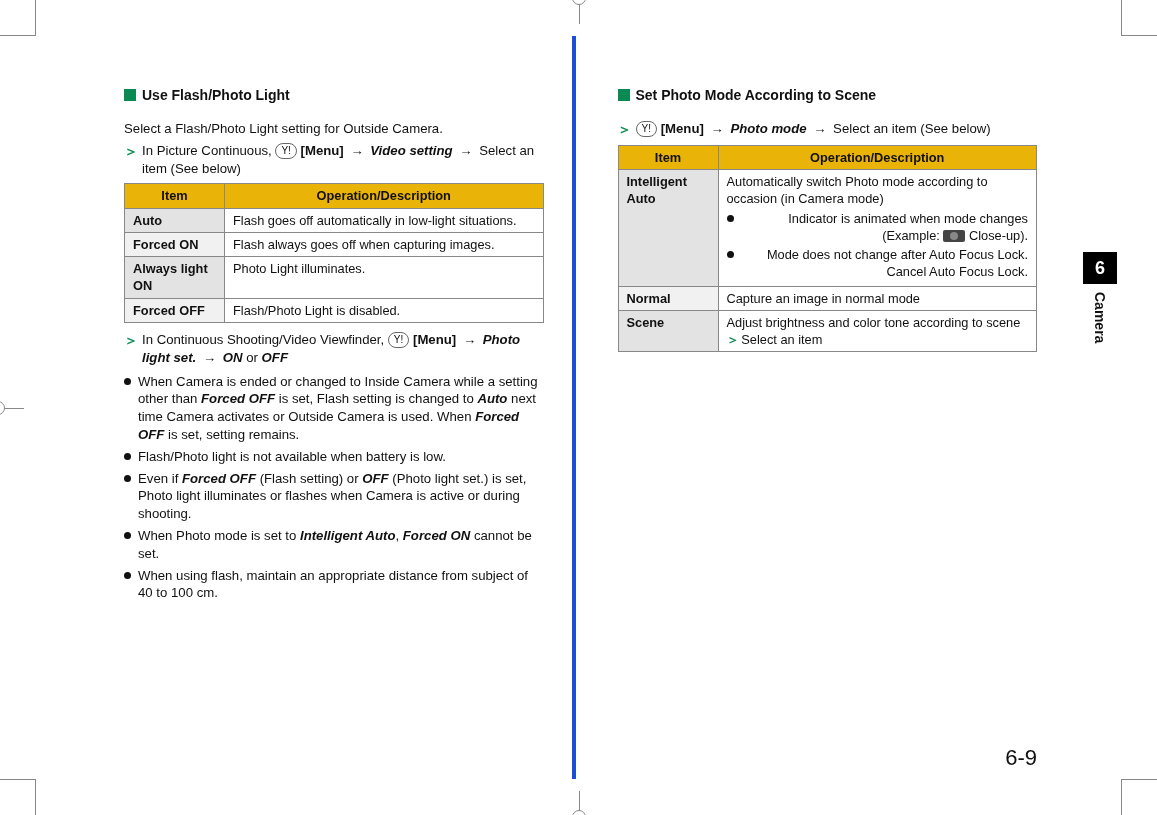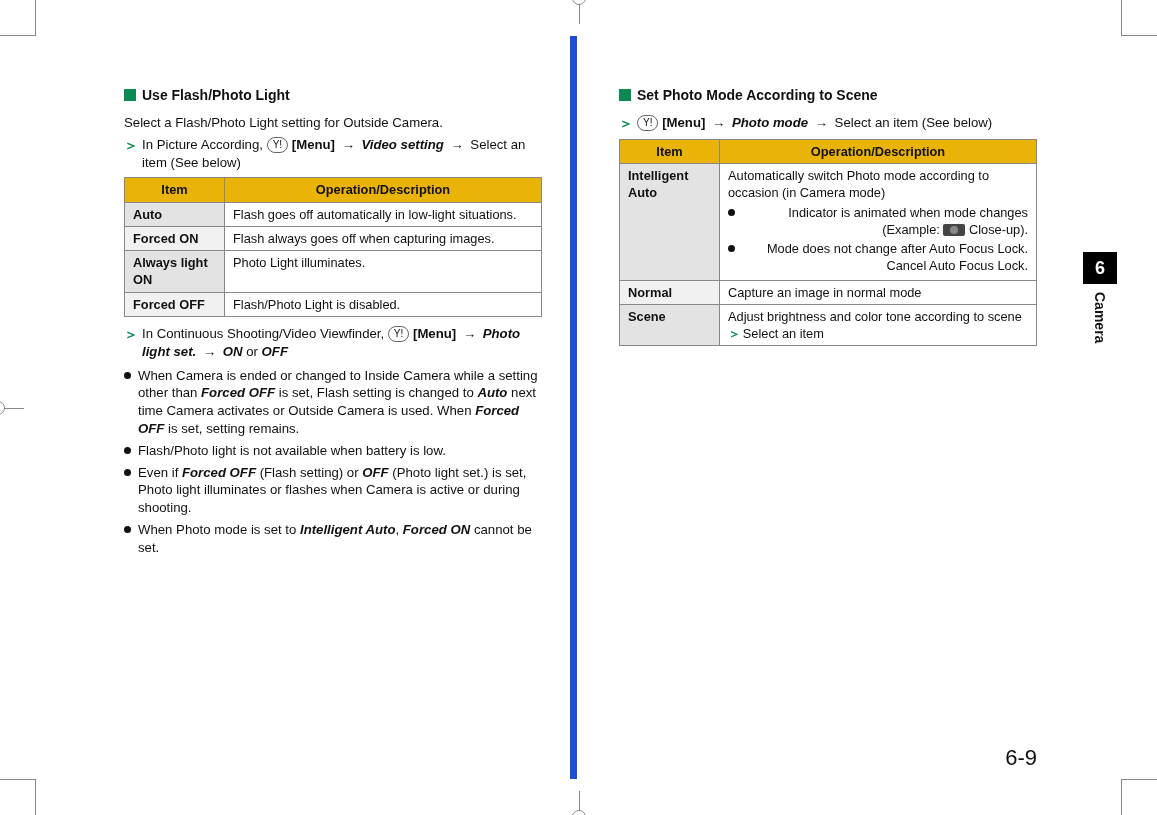--- a/index.html
+++ b/index.html
@@ -33,22 +33,22 @@
   }
   .cols {
     flex: 1;
     display: flex;
     gap: 0;
   }
   .col {
     flex: 1;
     padding: 50px 28px 10px 84px;
   }
-  .col-right { border-left: 7px solid #1d4ed8; padding-left: 42px; padding-right: 80px; }
-  .sec-head { display: flex; align-items: center; gap: 6px; margin-bottom: 9px; }
+  .col-right { border-left: 4px solid #1d4ed8; padding-left: 42px; padding-right: 80px; }
+  .sec-head { display: flex; align-items: center; gap: 6px; margin-bottom: 15px; }
   .sq { width: 12px; height: 12px; background: #0a8a52; flex: 0 0 auto; }
   .sec-title { font-weight: bold; font-size: 14px; }
   .intro { margin-bottom: 4px; }
   .chev-line { display: flex; gap: 4px; margin: 2px 0; }
   .chev { color: #0a8a52; font-weight: 800; flex: 0 0 12px; font-size: 14px; }
   .chev-body { flex: 1; }
   .flow-text b { font-weight: bold; }
   .bi { font-style: italic; font-weight: bold; }
   .arrow { padding: 0 3px; }
   .keybtn {
@@ -128,21 +128,21 @@
     <div class="col">
       <div class="sec-head">
         <span class="sq"></span>
         <span class="sec-title">Use Flash/Photo Light</span>
       </div>
       <div class="intro">Select a Flash/Photo Light setting for Outside Camera.</div>
 
       <div class="chev-line">
         <span class="chev">＞</span>
         <span class="chev-body flow-text">
-          <span>In Picture According, </span>
+          <span>In Picture Continuous, </span>
           <span class="keybtn">Y!</span>
           <b>[Menu]</b>
           <span class="arrow">→</span>
           <span class="bi">Video setting</span>
           <span class="arrow">→</span>
           <span>Select an item (See below)</span>
         </span>
       </div>
 
       <table class="opt">
@@ -181,20 +181,21 @@
           <span class="arrow">→</span>
           <span class="bi">ON</span><span> or </span><span class="bi">OFF</span>
         </span>
       </div>
 
       <ul class="notes">
         <li>When Camera is ended or changed to Inside Camera while a setting other than <span class="bi">Forced OFF</span> is set, Flash setting is changed to <span class="bi">Auto</span> next time Camera activates or Outside Camera is used. When <span class="bi">Forced OFF</span> is set, setting remains.</li>
         <li>Flash/Photo light is not available when battery is low.</li>
         <li>Even if <span class="bi">Forced OFF</span> (Flash setting) or <span class="bi">OFF</span> (Photo light set.) is set, Photo light illuminates or flashes when Camera is active or during shooting.</li>
         <li>When Photo mode is set to <span class="bi">Intelligent Auto</span>, <span class="bi">Forced ON</span> cannot be set.</li>
+        <li>When using flash, maintain an appropriate distance from subject of 40 to 100 cm.</li>
       </ul>
     </div>
 
     <div class="col col-right">
       <div class="sec-head">
         <span class="sq"></span>
         <span class="sec-title">Set Photo Mode According to Scene</span>
       </div>
 
       <div class="chev-line">

